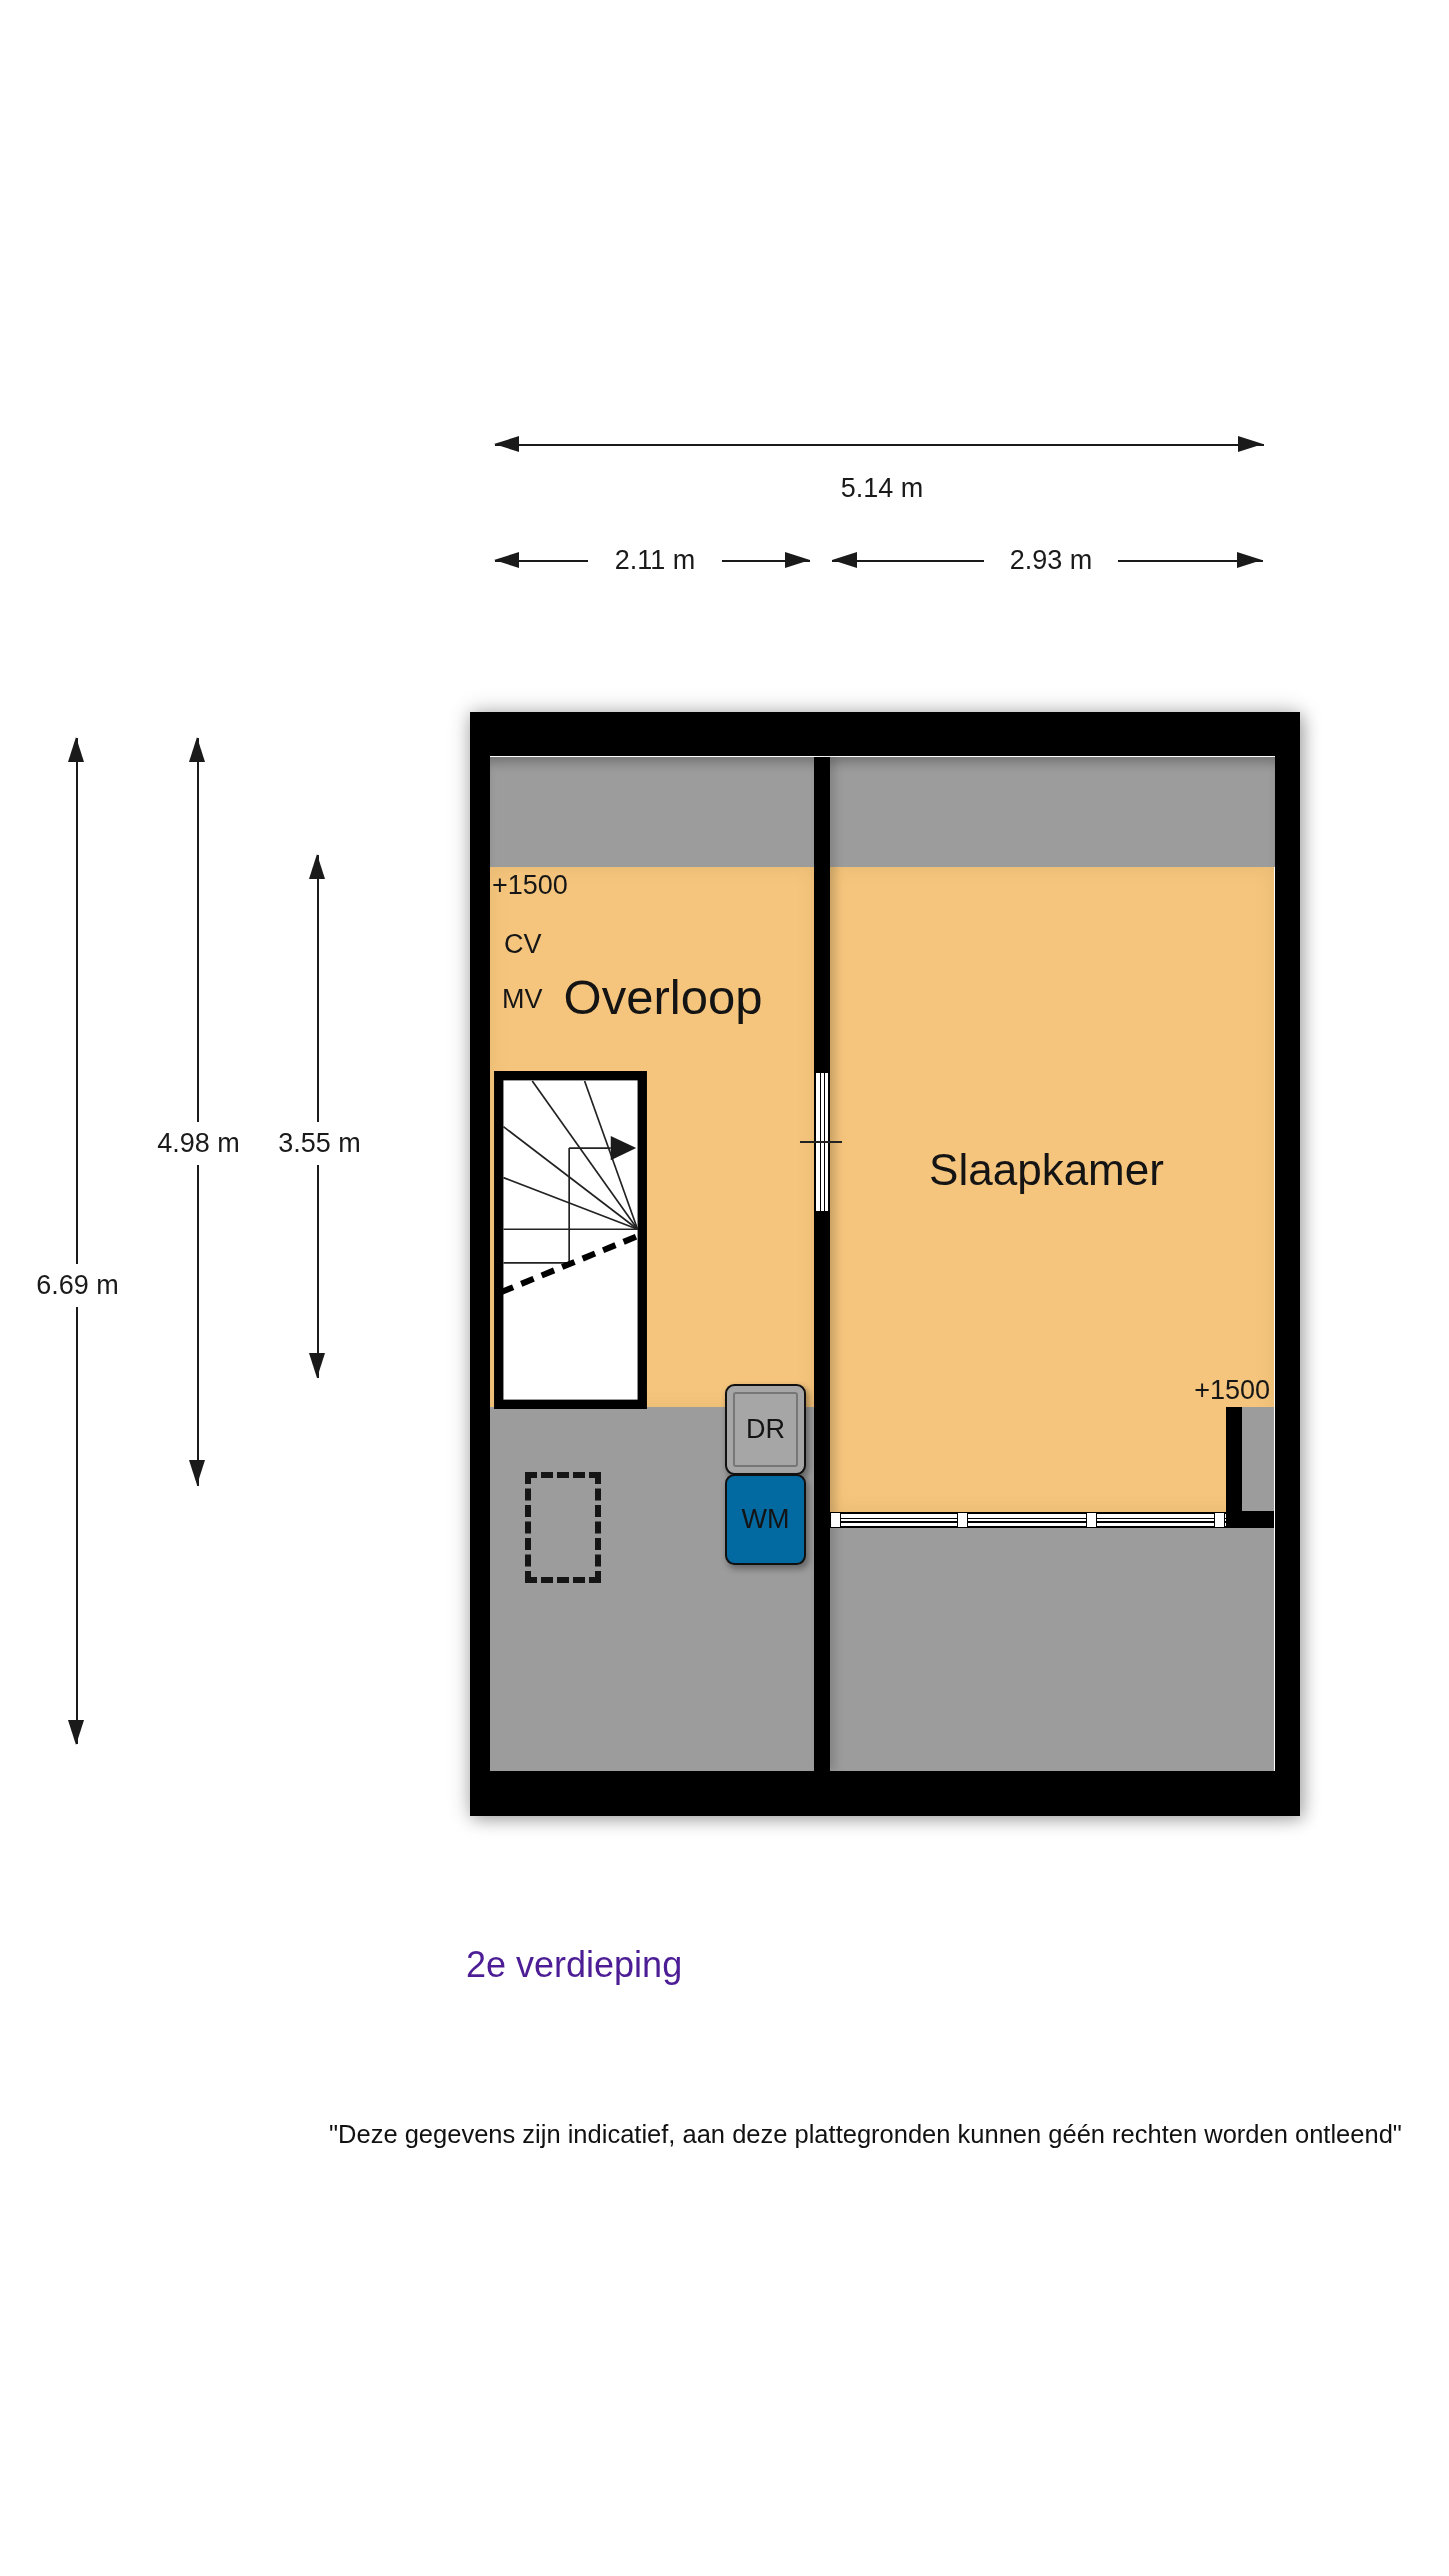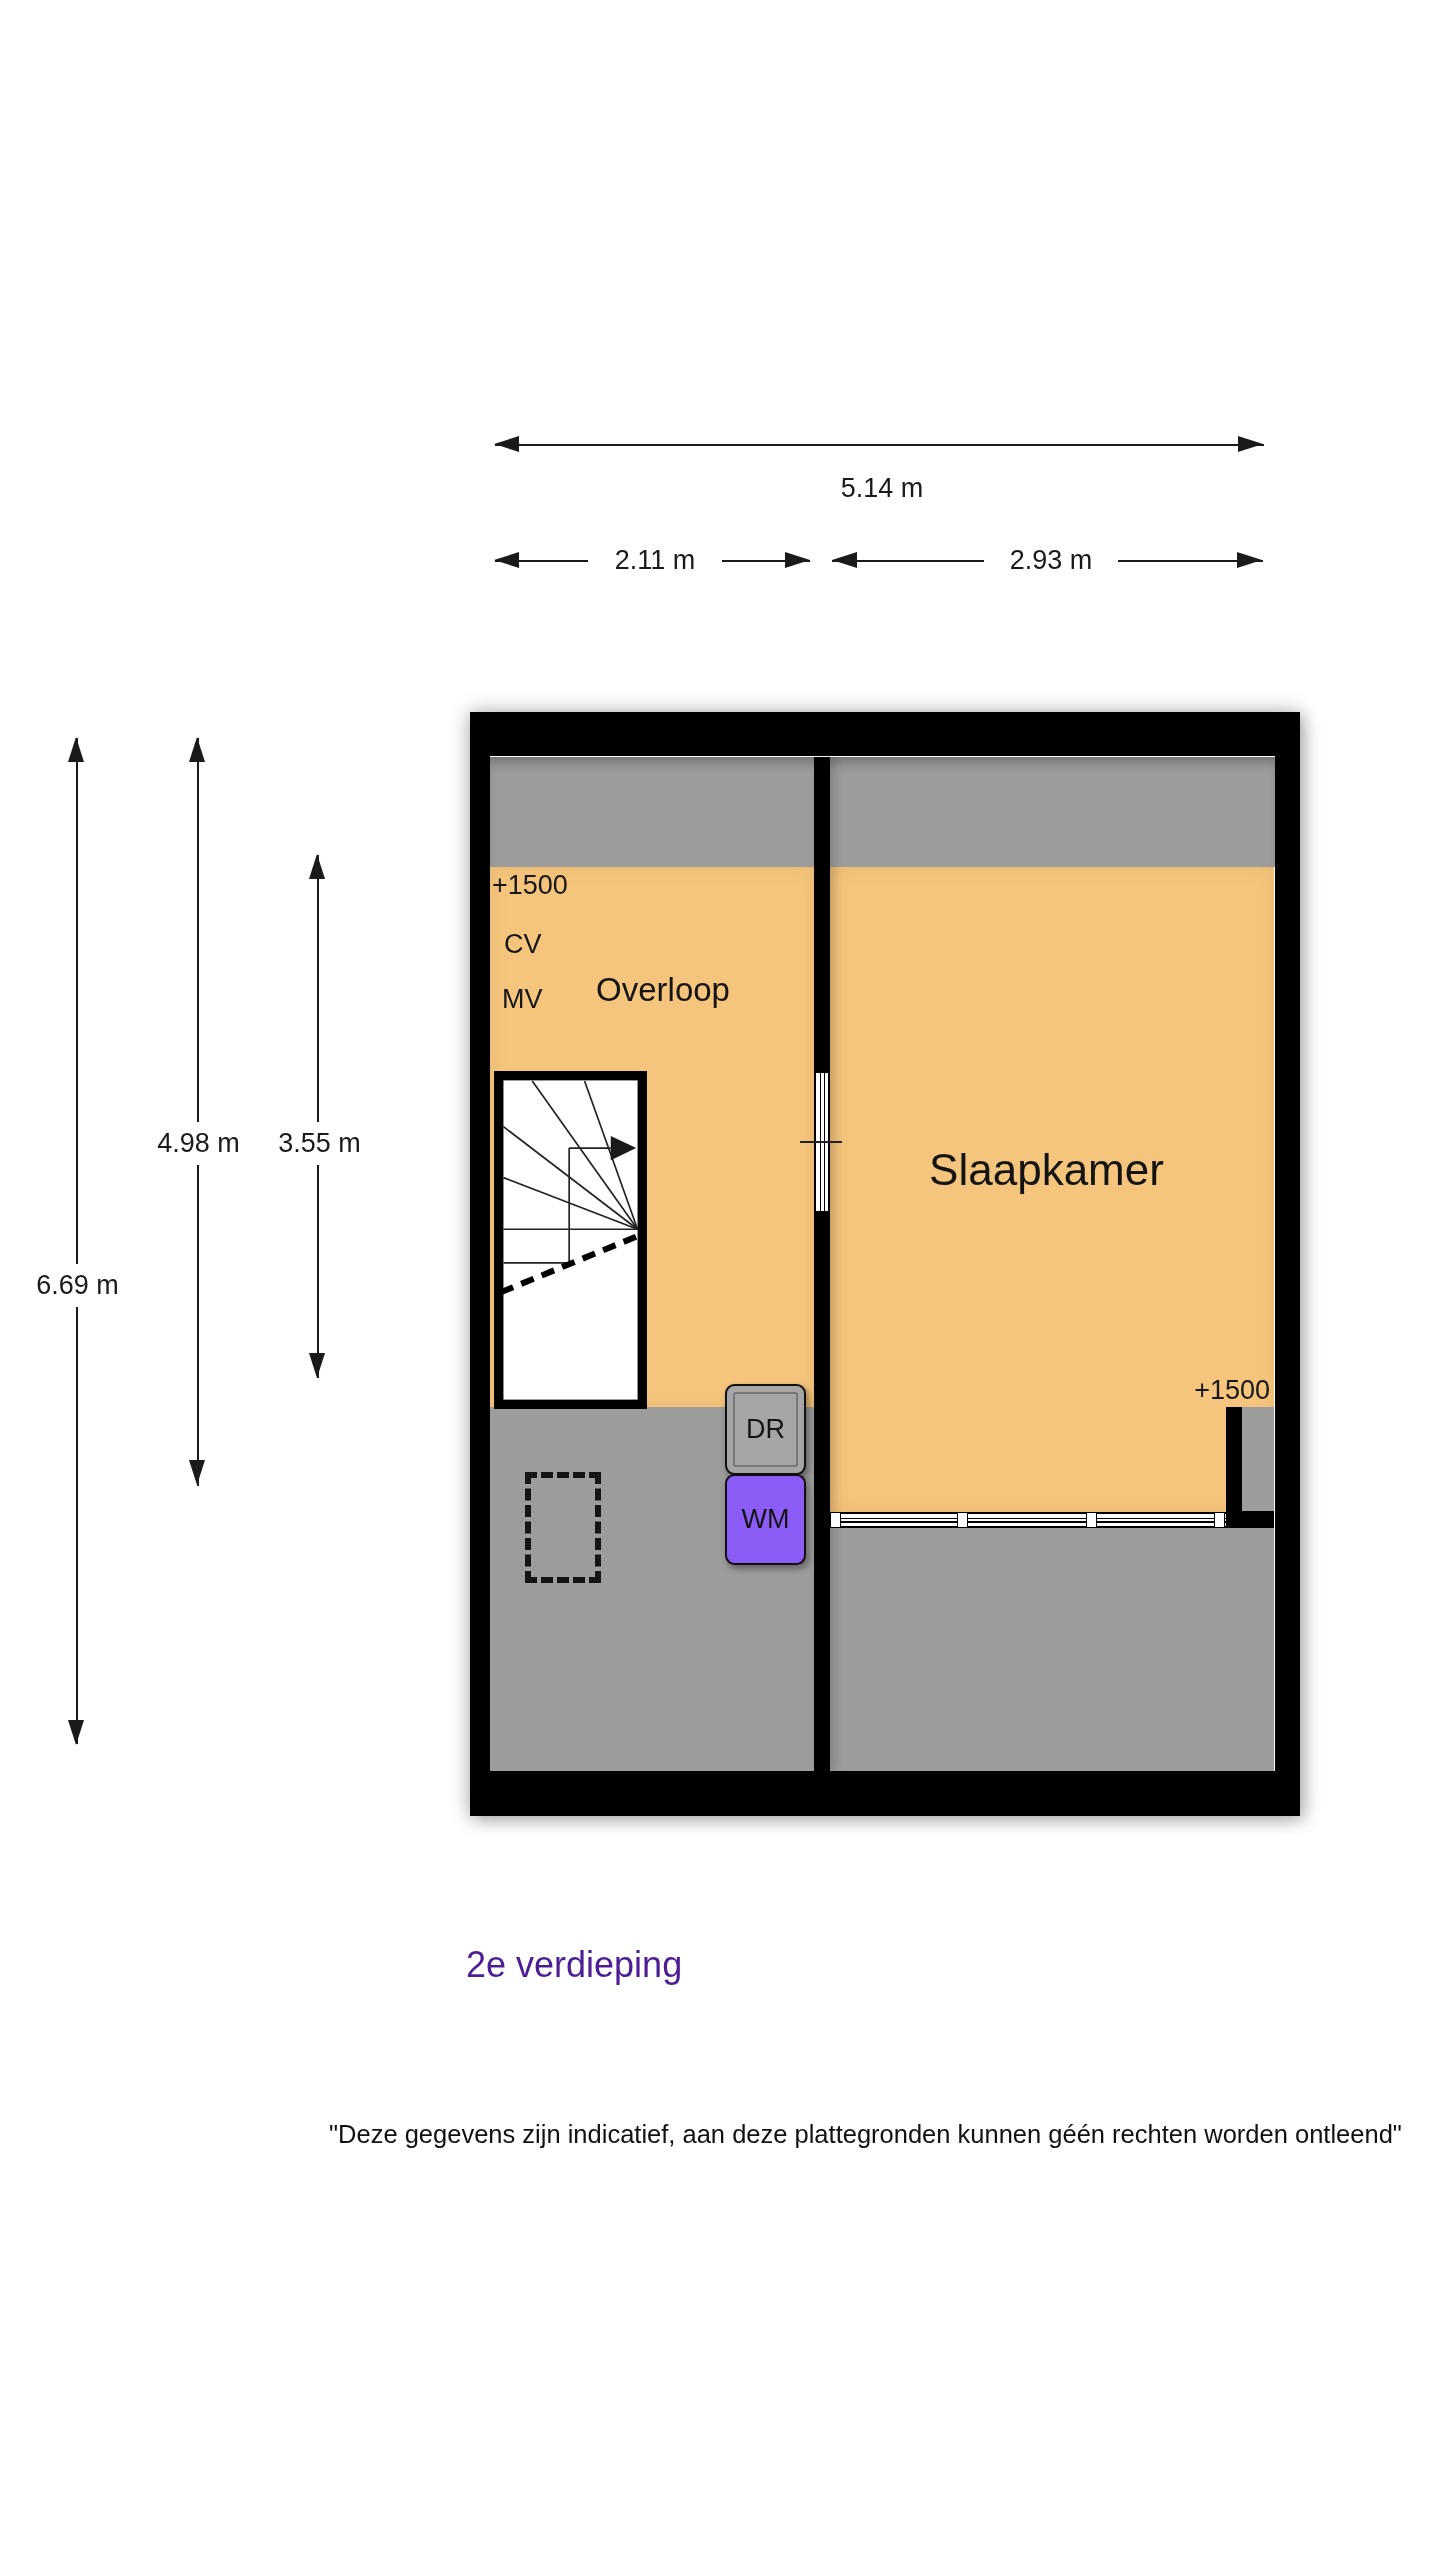--- a/index.html
+++ b/index.html
@@ -22,40 +22,40 @@
   .outer-walls{position:absolute;left:470px;top:712px;width:830px;height:1104px;box-sizing:border-box;
                border:solid #000;border-width:44px 25px 45px 20px;
                box-shadow:0 0 20px rgba(0,0,0,0.30), 4px 5.4px 14.8px rgba(0,0,0,0.18);}
   .fill{position:absolute;}
   .fill-gray{background:#9c9c9c;}
   .fill-orange{background:#f5c57d;}
   .wall{position:absolute;background:#000;}
 
   .plan-label{position:absolute;font-size:27px;line-height:1;white-space:nowrap;color:#161616;}
   .room-label{position:absolute;display:flex;align-items:center;justify-content:center;
-              font-size:33px;line-height:1;color:#141414;white-space:nowrap;}
+              font-size:49px;line-height:1;color:#141414;white-space:nowrap;}
 
   
   .int-window{position:absolute;left:814px;top:1073px;width:16px;height:138px;box-sizing:border-box;
               background:#fff;border-left:2px solid #000;border-right:2px solid #000;}
   .int-window .pane{position:absolute;top:0;bottom:0;width:1.3px;background:#000;}
   .window-tick{position:absolute;left:800px;top:1141px;width:42px;height:2px;background:#222;}
 
   
   .bed-window{position:absolute;left:830px;top:1512px;width:396px;height:16px;box-sizing:border-box;
               background:#fff;border-top:2px solid #000;border-bottom:2px solid #000;}
   .bed-window .pane{position:absolute;left:0;right:0;height:1.3px;background:#000;}
   .mullion{position:absolute;top:-2px;width:11.4px;height:16px;box-sizing:border-box;background:#fff;border:1.3px solid #000;}
 
   
   .appliance{position:absolute;left:725px;width:81px;height:91px;box-sizing:border-box;border:2.7px solid #101010;border-radius:9.4px;
              display:flex;align-items:center;justify-content:center;font-size:27px;color:#141414;}
   .dryer{top:1384px;background:#a6a6a6;box-shadow:2.7px 3.4px 6.7px rgba(0,0,0,0.35);}
   .dryer-inner{position:absolute;left:6px;top:6px;right:6px;bottom:6px;border:2px solid rgba(0,0,0,0.28);border-radius:2.7px;}
-  .washer{top:1474px;background:#8b5cf6;box-shadow:2.7px 3.4px 6.7px rgba(0,0,0,0.35);}
+  .washer{top:1474px;background:#0369a1;box-shadow:2.7px 3.4px 6.7px rgba(0,0,0,0.35);}
 
   .roof-window{position:absolute;left:525px;top:1472px;width:76px;height:111px;box-sizing:border-box;
                border:6px dashed #151515;}
 
   .niche-pocket{position:absolute;left:1242px;top:1407px;width:32px;height:106px;background:#9c9c9c;}
   .niche-stub-v{position:absolute;left:1226px;top:1407px;width:16px;height:106px;background:#000;}
   .niche-stub-h{position:absolute;left:1226px;top:1511px;width:48px;height:17px;background:#000;}
 
   .title{position:absolute;left:466px;top:1944px;font-size:36px;color:#4c1d95;}
   .disclaimer{position:absolute;left:329px;top:2120px;font-size:25.5px;color:#111;white-space:nowrap;}

